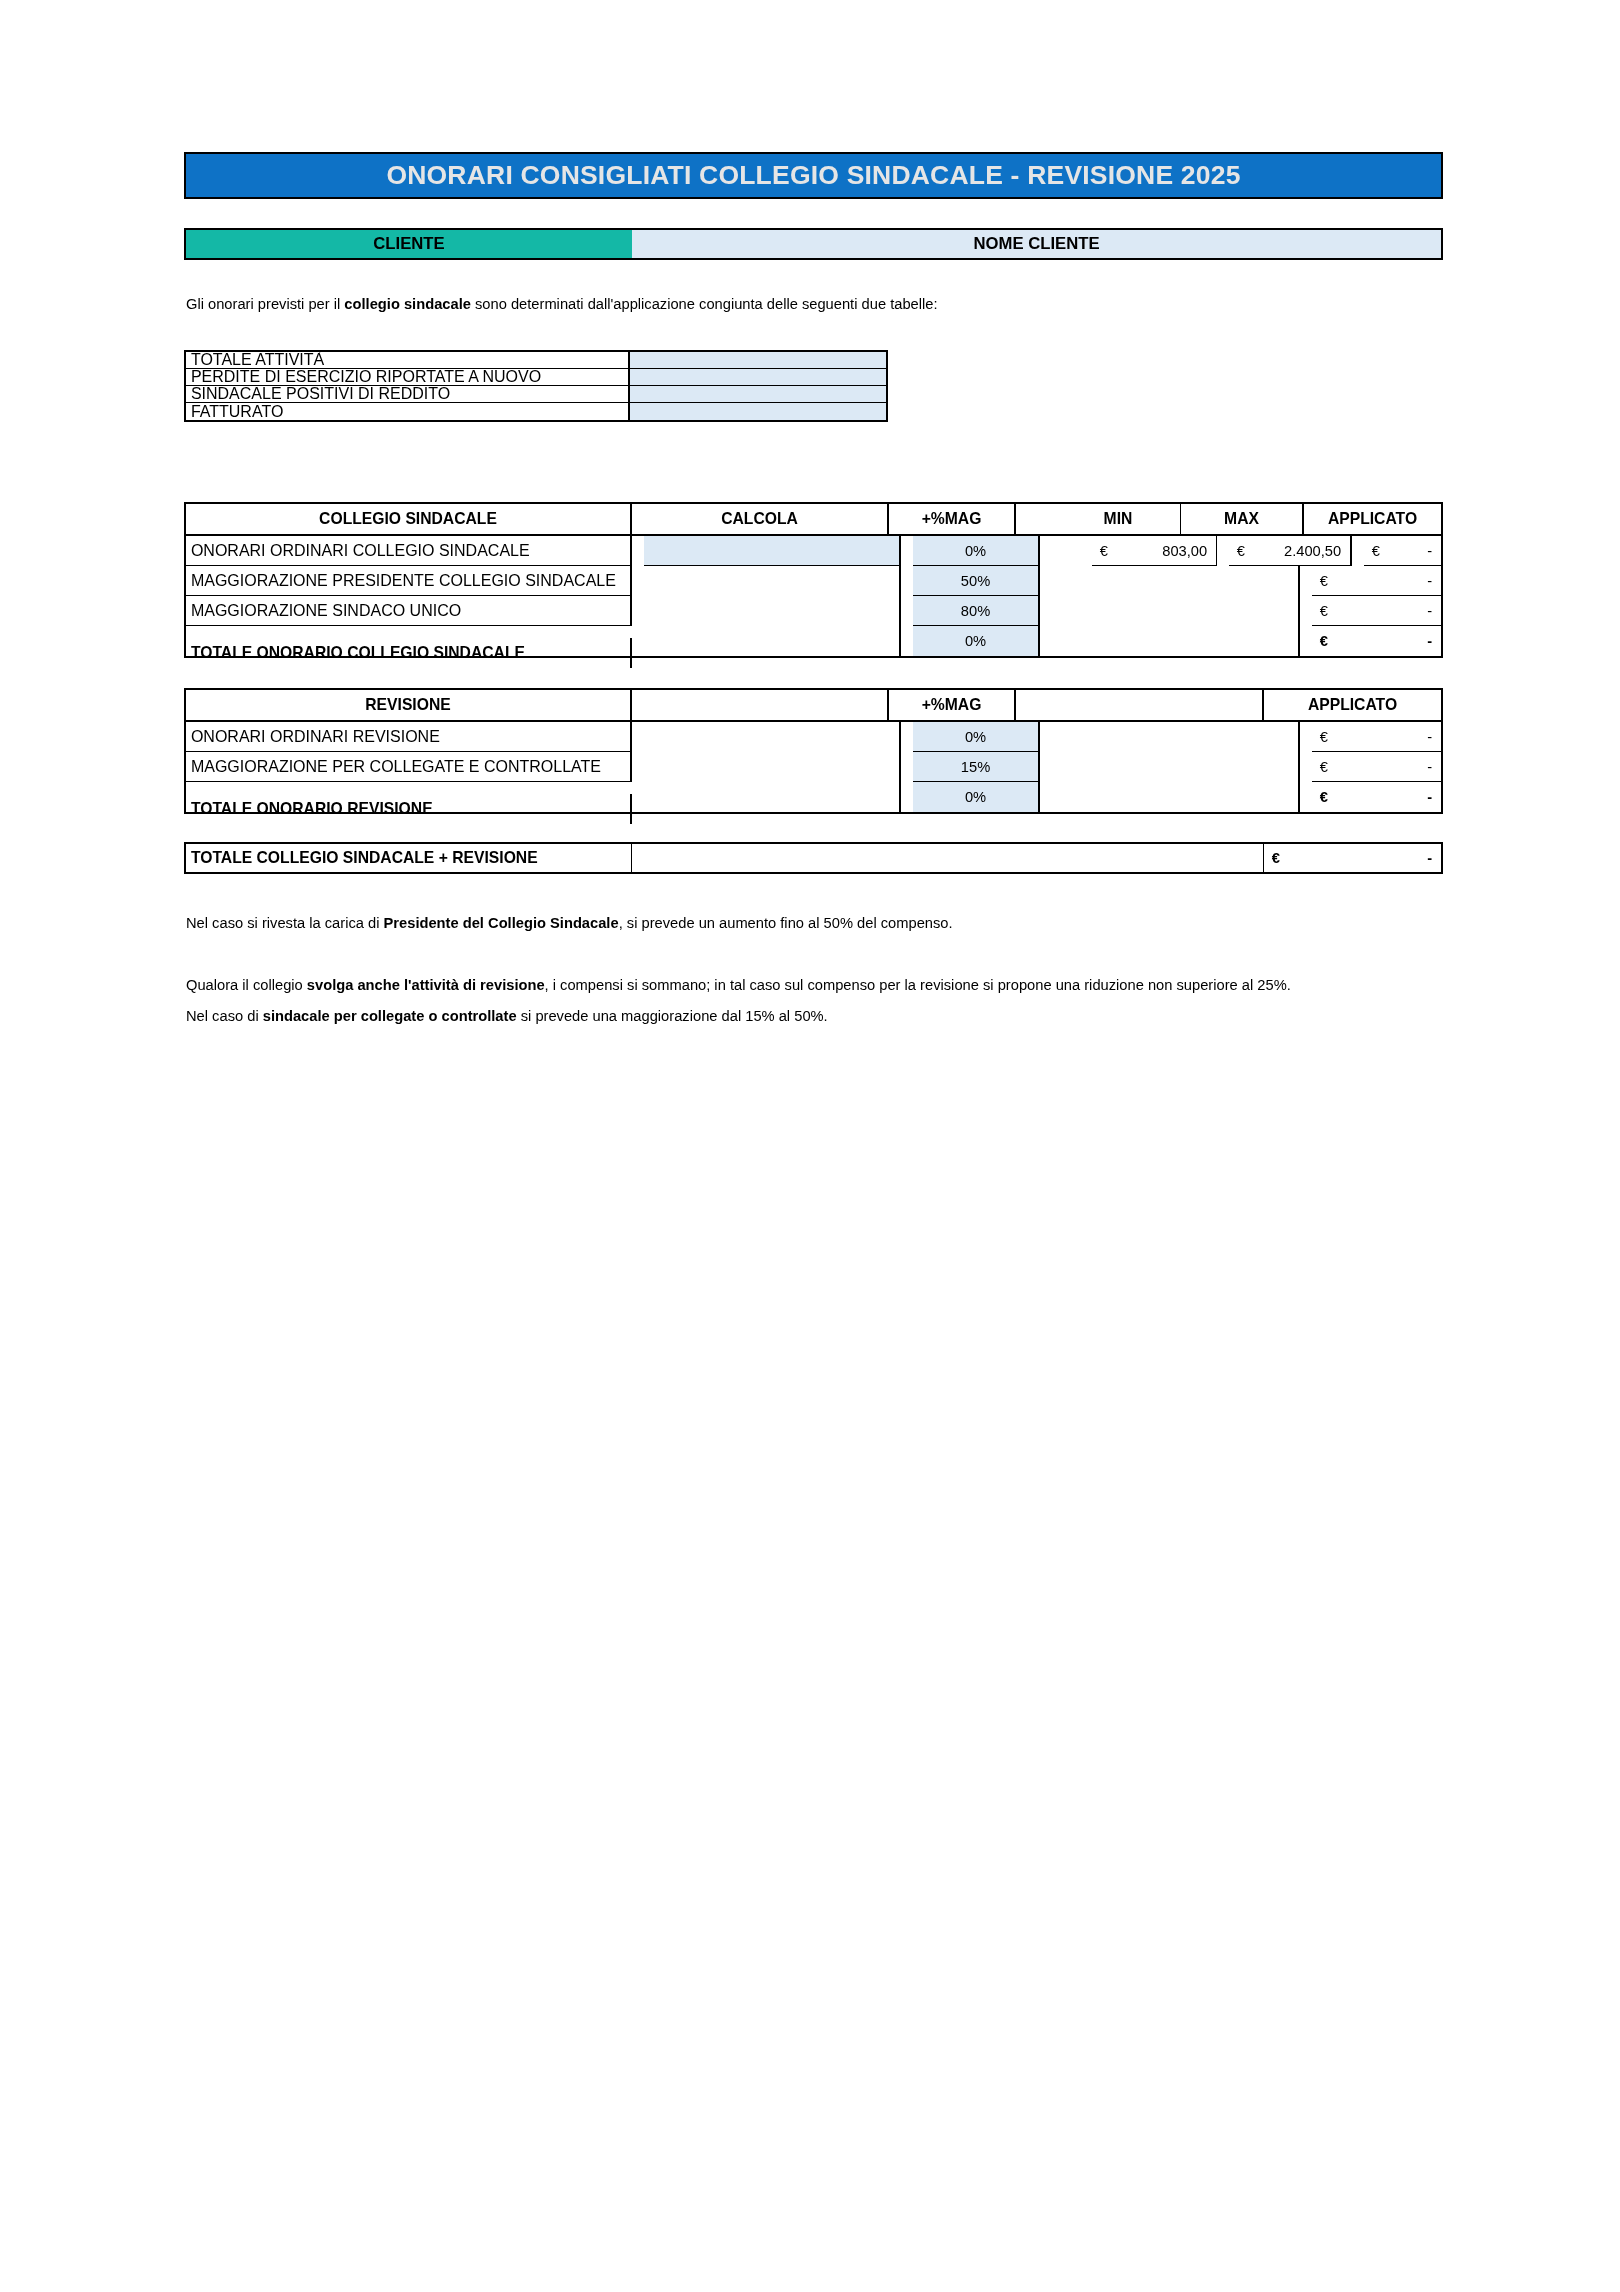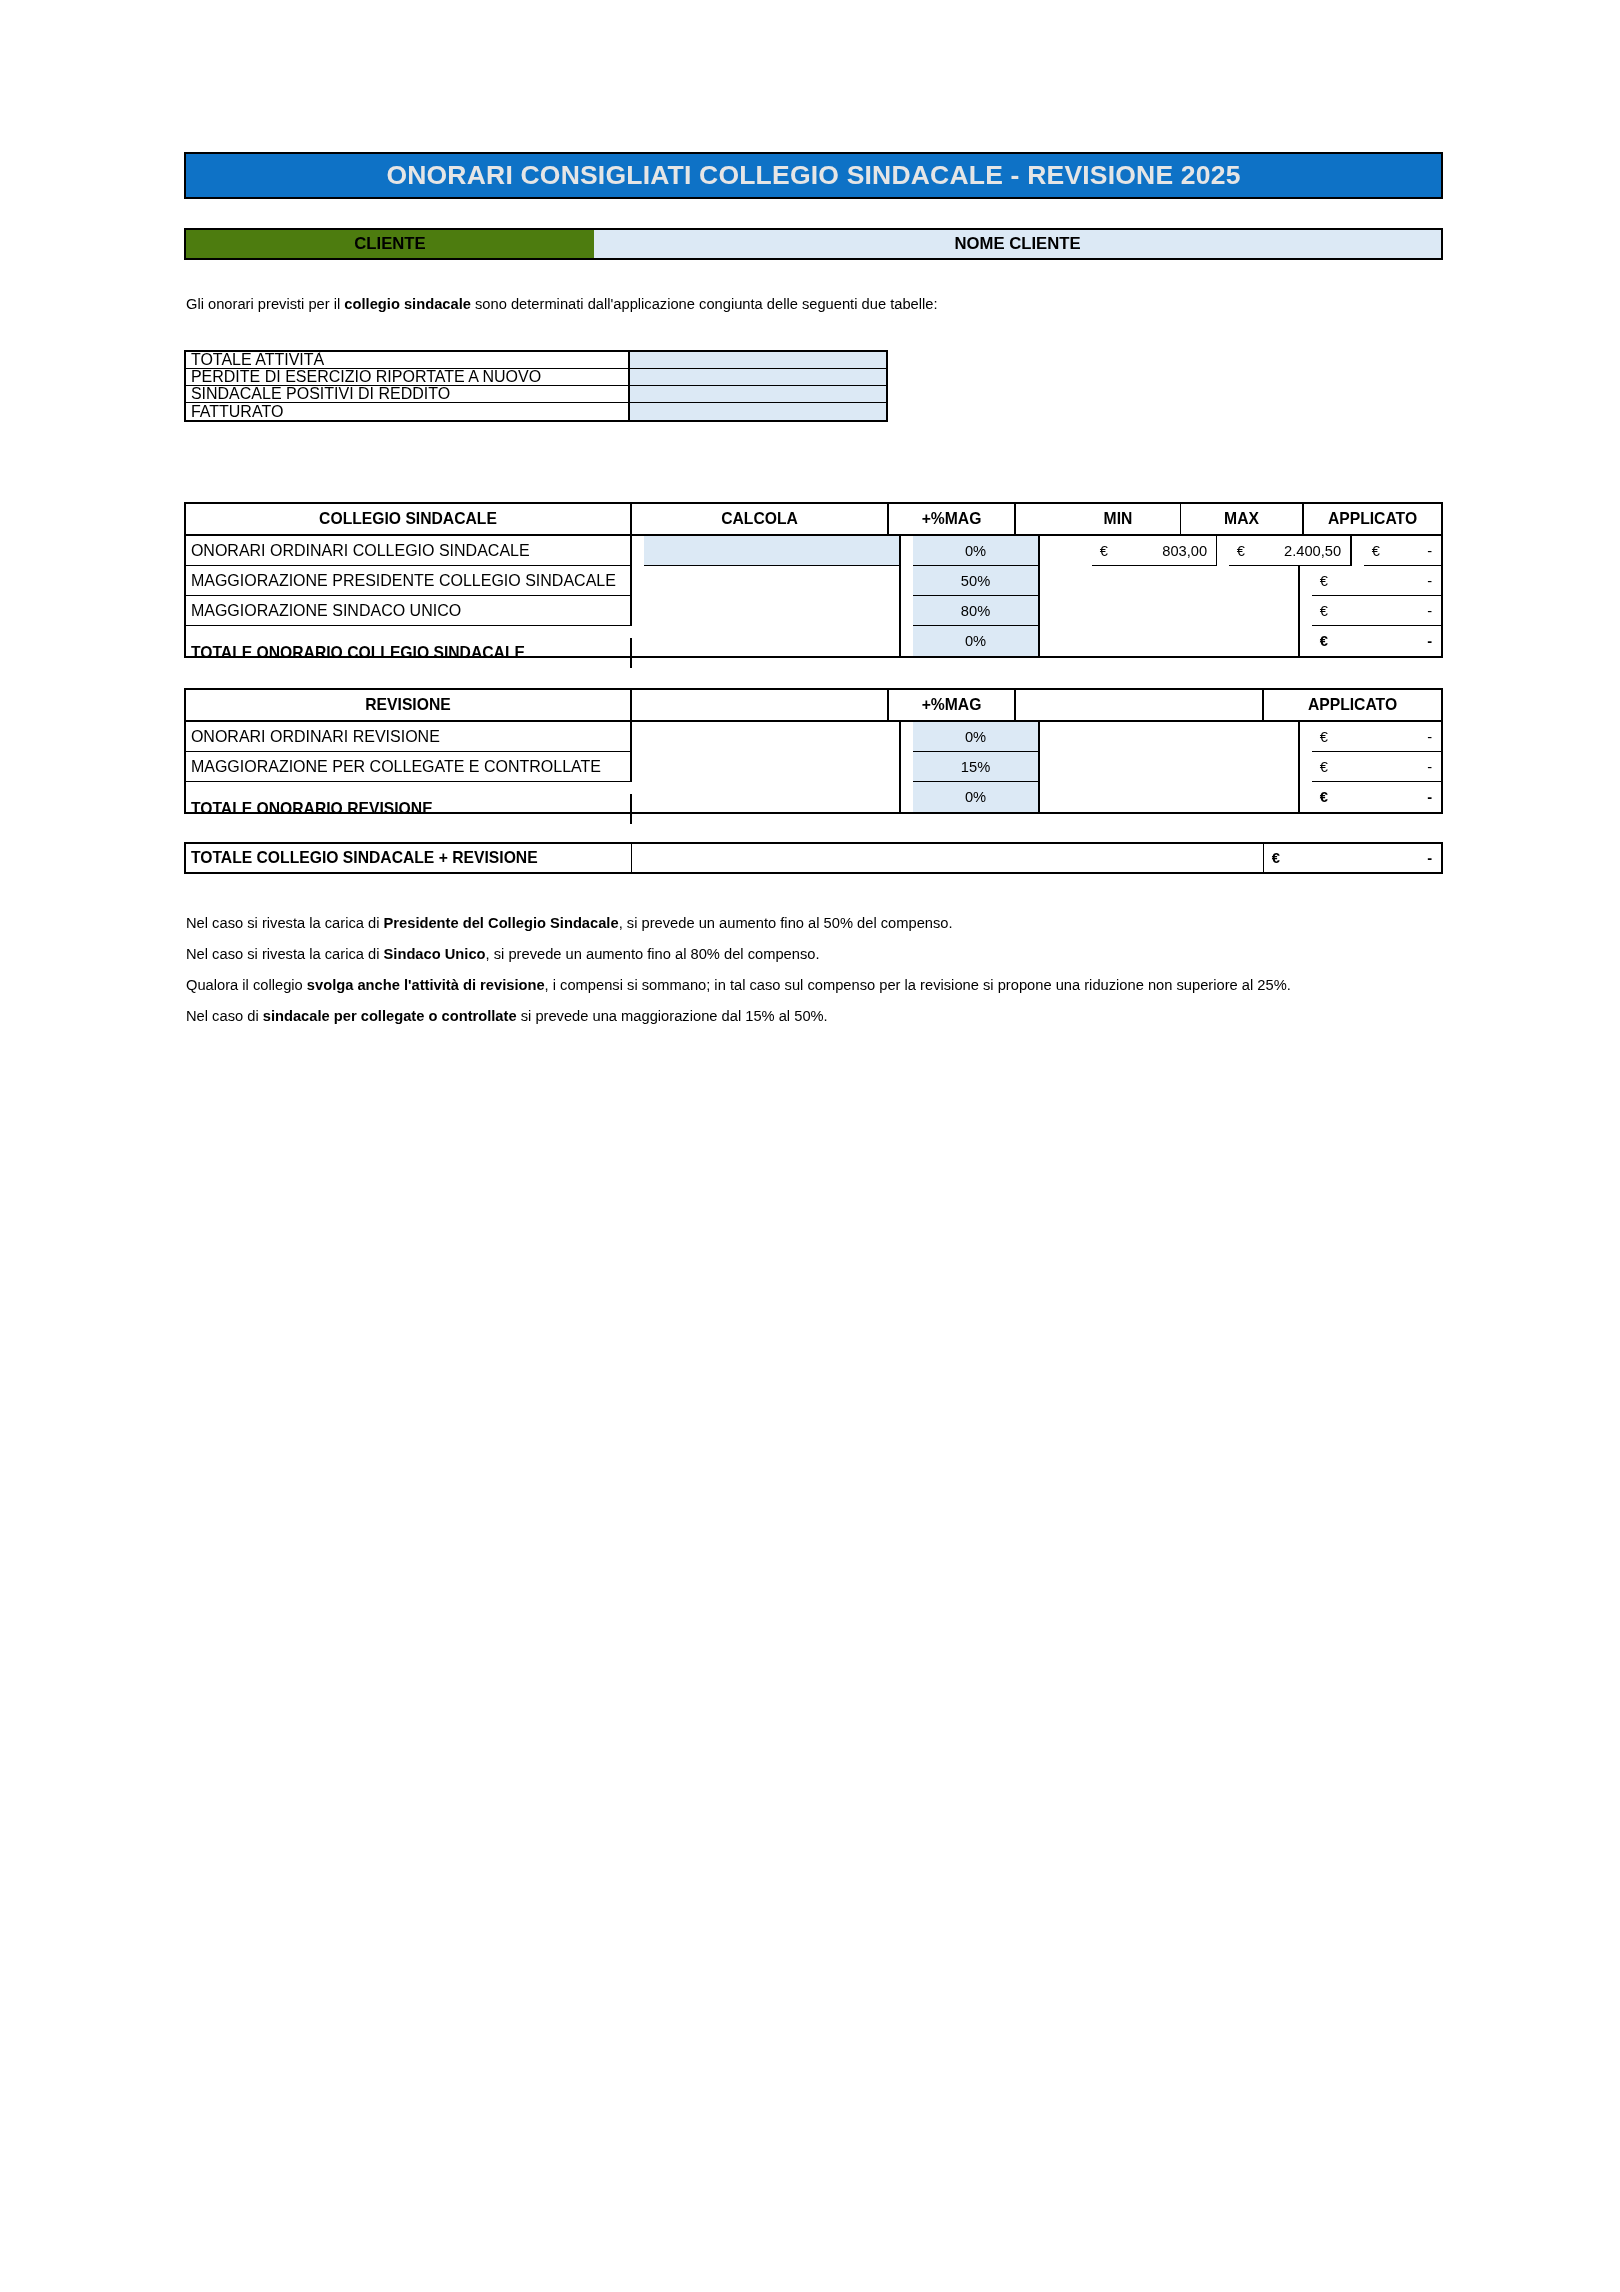--- a/index.html
+++ b/index.html
@@ -31,21 +31,21 @@
   
   .client-row {
     left: 184px; top: 228px; width: 1259px; height: 32px;
     border: 2.9px solid #000;
     display: flex;
   }
   .client-row .cell {
     display: flex; align-items: center; justify-content: center;
     font-weight: bold; font-size: 16.7px; height: 100%;
   }
-  .client-label { width: 408px; background: #4d7c0f; }
+  .client-label { width: 446px; background: #14b8a6; }
   .client-value { flex: 1; background: #dce9f5; }
 
   
   .intro {
     left: 186px; top: 295px; width: 1274px;
     font-size: 14.7px; line-height: 19.6px;
   }
   .b { font-weight: bold; }
 
   
@@ -271,23 +271,20 @@
     <div class="cell mid"></div>
     <div class="cell money">
       <span>€</span>
       <span>-</span>
     </div>
   </div>
 
   <div class="abs note note-1">
     <span>Nel caso si rivesta la carica di </span><span class="b">Presidente del Collegio Sindacale</span><span>, si prevede un aumento fino al 50% del compenso.</span>
   </div>
-  <div class="abs note note-2">
-    <span>Nel caso si rivesta la carica di </span><span class="b">Sindaco Unico</span><span>, si prevede un aumento fino al 80% del compenso.</span>
-  </div>
   <div class="abs note note-3">
     <span>Qualora il collegio </span><span class="b">svolga anche l'attività di revisione</span><span>, i compensi si sommano; in tal caso sul compenso per la revisione si propone una riduzione non superiore al 25%.</span>
   </div>
   <div class="abs note note-4">
     <span>Nel caso di </span><span class="b">sindacale per collegate o controllate</span><span> si prevede una maggiorazione dal 15% al 50%.</span>
   </div>
 
 </div>
 
 

